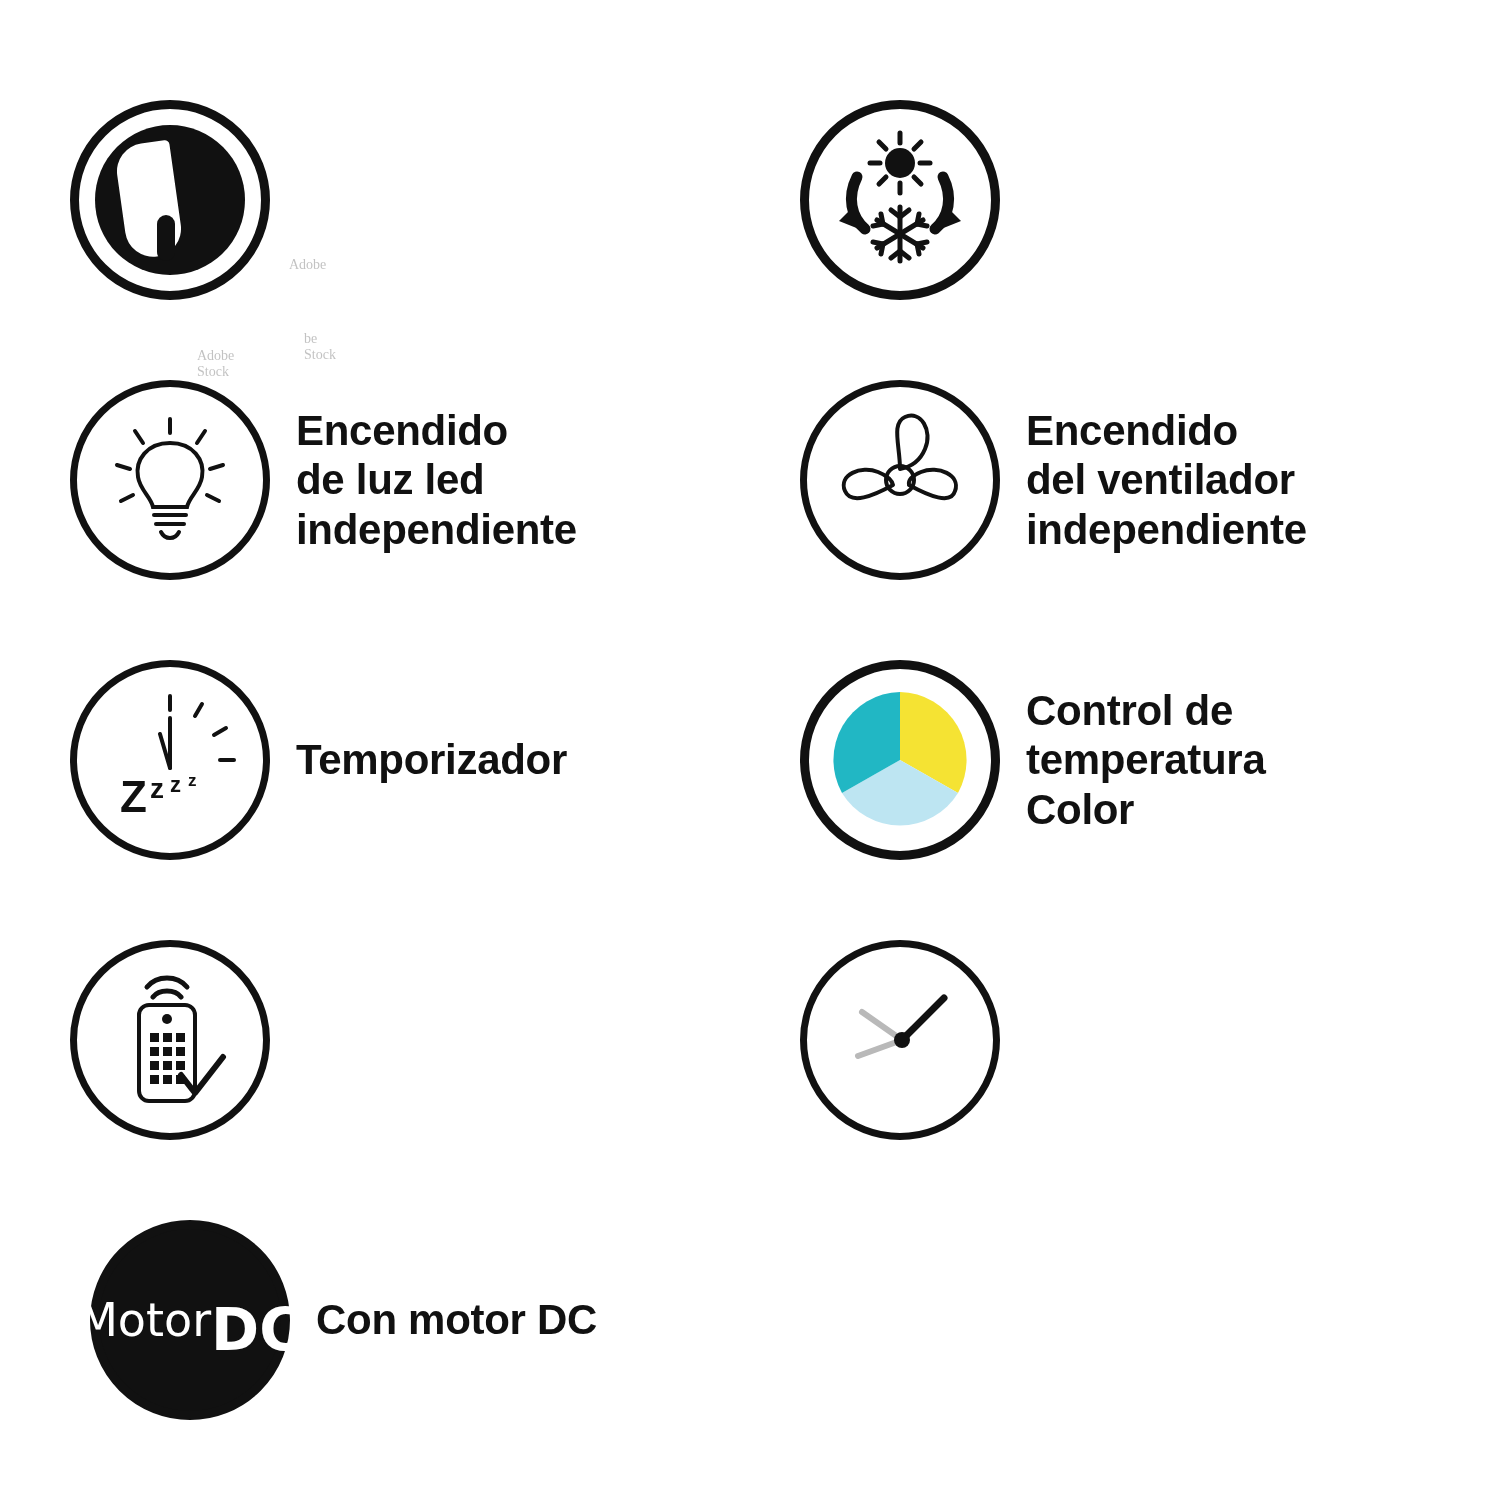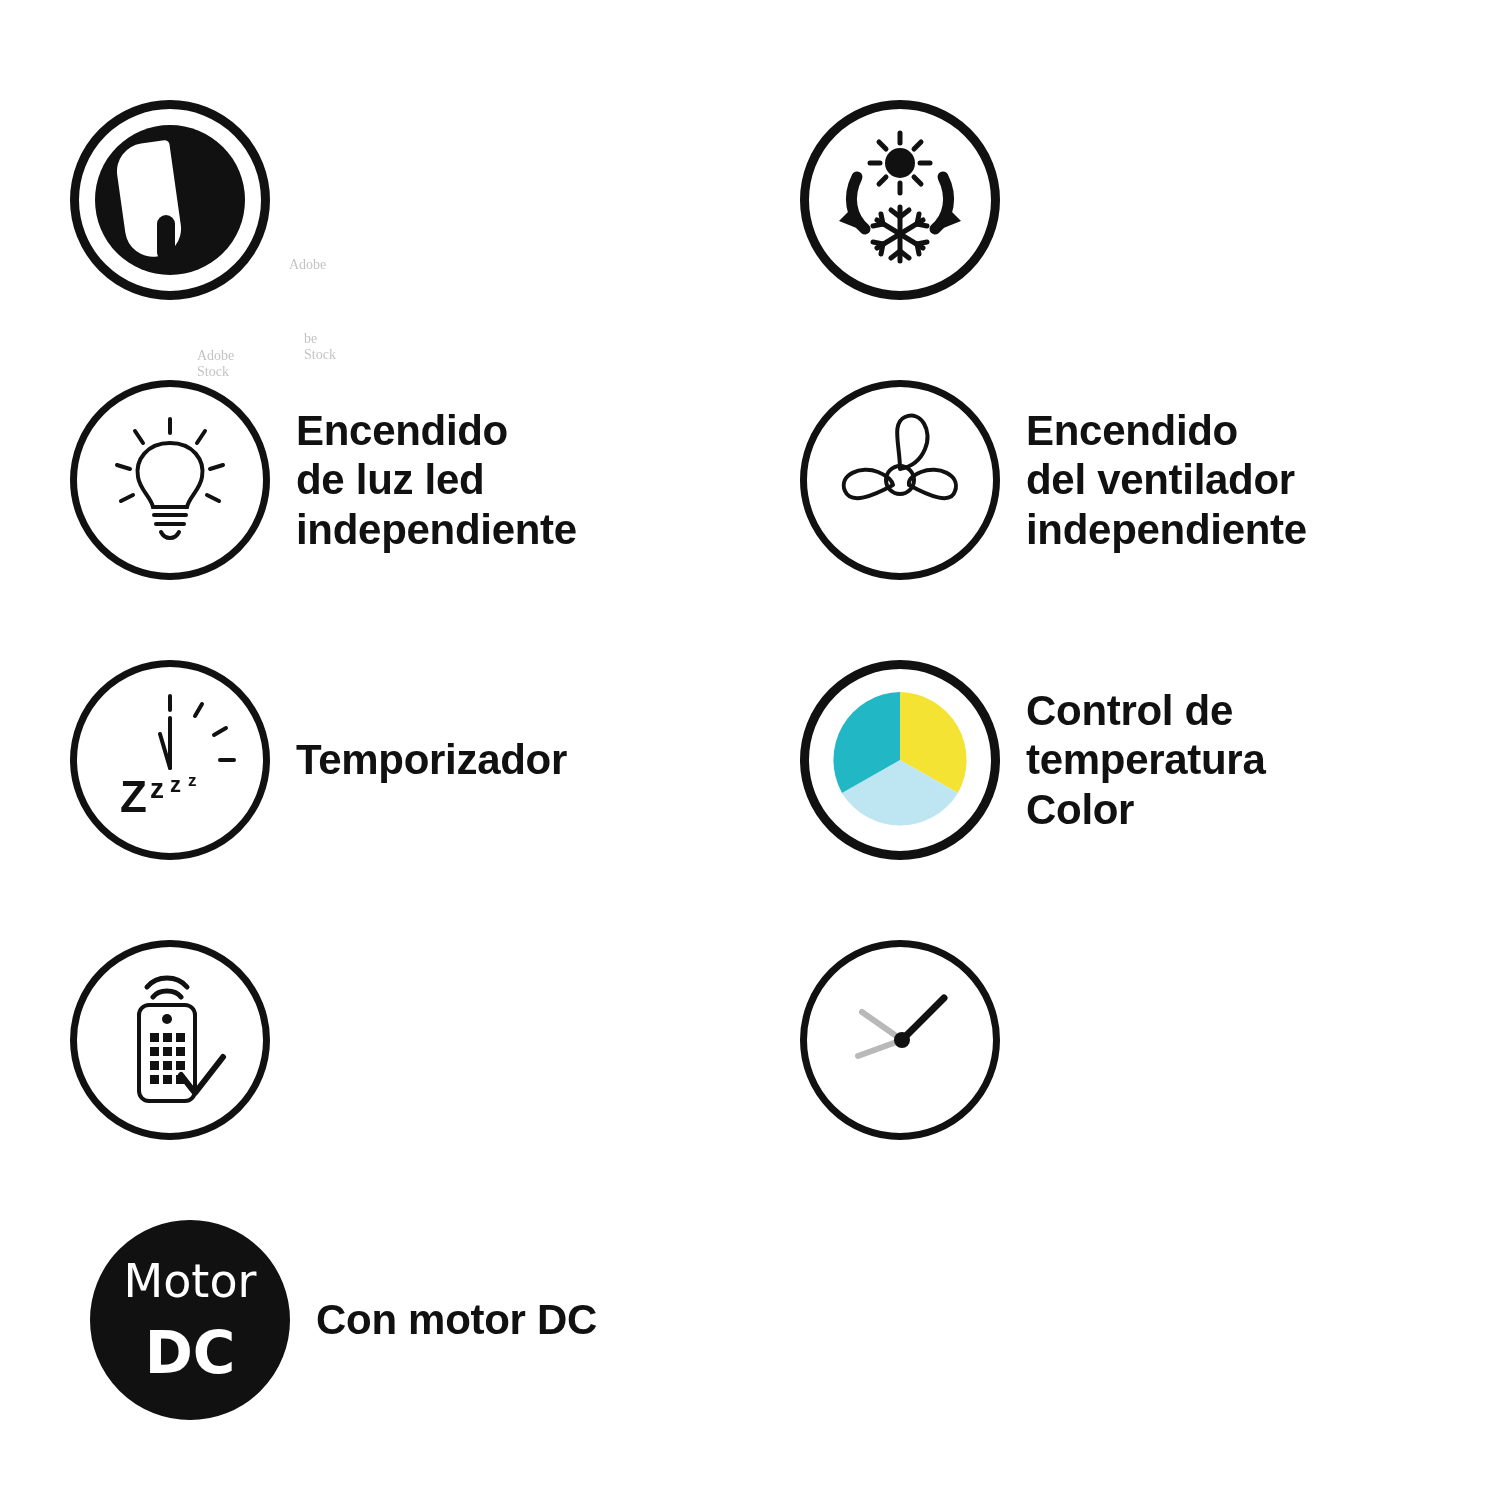--- a/index.html
+++ b/index.html
@@ -100,21 +100,21 @@
     font-family: "Liberation Serif", serif;
     pointer-events: none;
     user-select: none;
   }
   .wm1 { left: 118px; top: 239px; }
   .wm2 { left: 210px; top: 148px; }
   .wm3 { left: 196px; top: 222px; margin-left: 29px; }
   .motor-badge {
     background: #111111;
     border-color: #111111;
-    flex-direction: column;
+    flex-direction: row;
     color: #ffffff;
   }
   .motor-top {
     font-size: 46px;
     line-height: 1;
     font-family: "DejaVu Sans", sans-serif;
   }
   .motor-bot {
     font-size: 58px;
     font-weight: bold;

